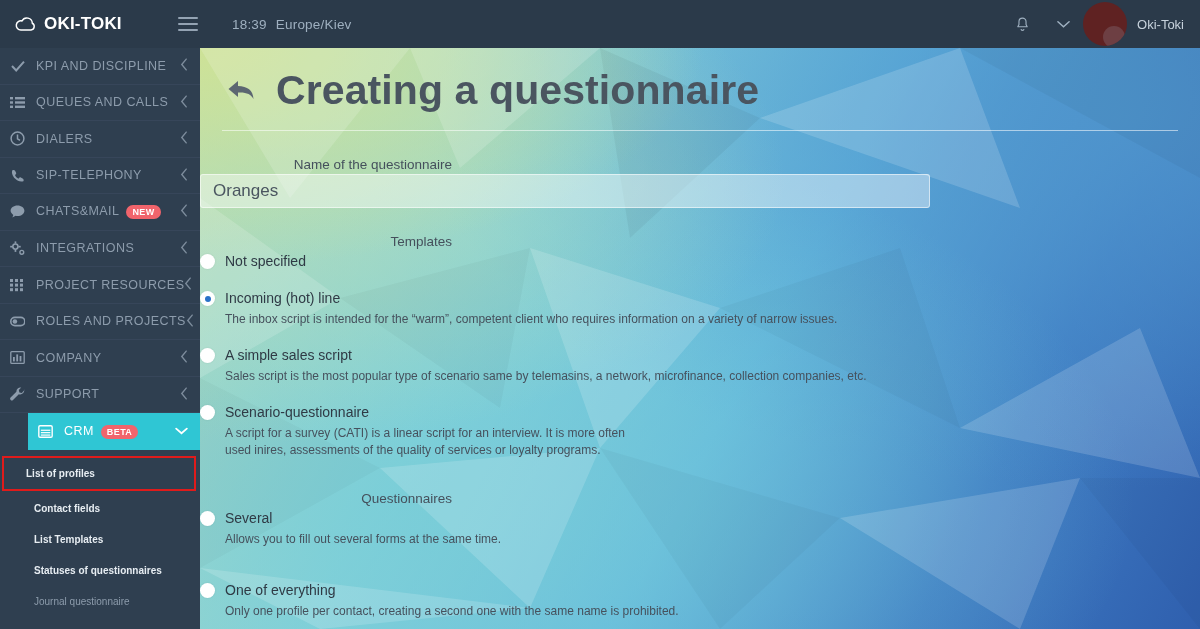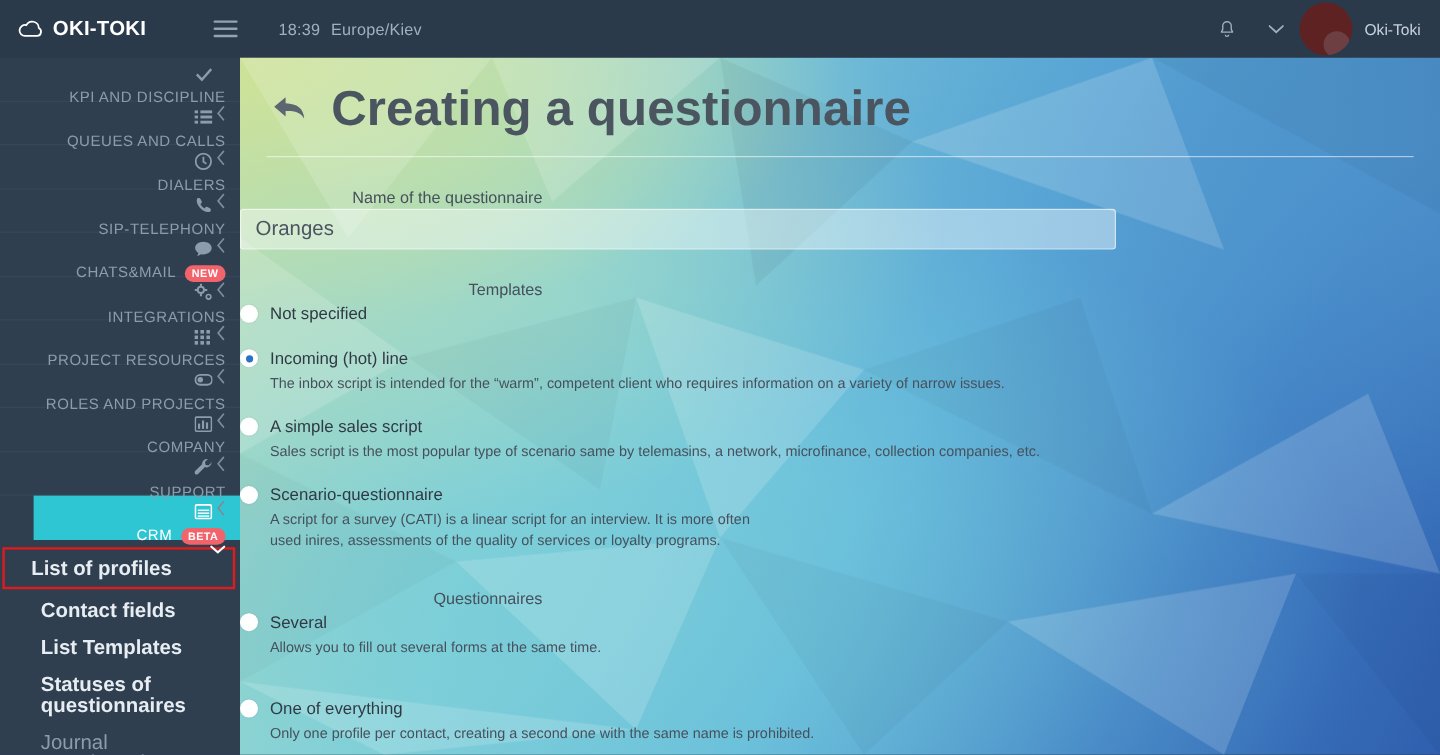--- a/index.html
+++ b/index.html
@@ -52,40 +52,40 @@
     border-radius:50%; background: rgba(160,170,185,.22);
   }
   .username { color:#c7d2dc; font-size:13px; padding-right:4px; }
 
   
   .sidebar {
     position: absolute; top: 48px; left: 0; width: 200px; height: 581px;
     background: #2f3f50; overflow: hidden; z-index: 20;
   }
   .nav-item {
-    height: 36.5px; display: flex; align-items: flex-end;
+    height: 36.5px; display: flex; align-items: center;
     padding: 0 12px 0 10px; cursor: pointer;
     border-bottom: 1px solid #37465a;
-    color: #8d9cac; font-size: 12.5px; letter-spacing: .45px; flex-direction: column;
+    color: #8d9cac; font-size: 12.5px; letter-spacing: .45px;
   }
   .nav-ic { width: 26px; display:flex; align-items:center; color:#8d9cac; flex:0 0 26px;}
   .nav-label { flex: 1; white-space: nowrap; }
   .nav-chev { color:#7d8c9c; font-size: 11px; line-height:1; }
   .badge {
     display:inline-block; background:#f1646c; color:#fff;
     font-size: 9px; font-weight:bold; letter-spacing:.4px;
     padding: 2px 6px; border-radius: 9px; margin-left: 7px; vertical-align: middle;
   }
   .nav-item.active {
     background: #2fc6d4; color: #ffffff; border-bottom: none; margin-left: 28px;
   }
   .nav-item.active .nav-ic, .nav-item.active .nav-chev { color:#ffffff; }
   .submenu { background: #2f3f50; padding-top: 4px; }
   .sub-item {
-    padding: 7px 12px 7px 34px; color: #e7edf2; font-size: 17px;
+    padding: 7px 12px 7px 34px; color: #e7edf2; font-size: 10px;
     font-weight: bold; cursor:pointer; line-height: 17px;
   }
   .sub-item.muted { color:#8d9cac; font-weight: normal; }
   .sub-item.highlight {
     border: 2px solid #e01b1b; margin: 2px 4px 2px 2px; padding-left: 22px;
   }
 
   
   .main {
     position: absolute; top: 48px; left: 200px;

